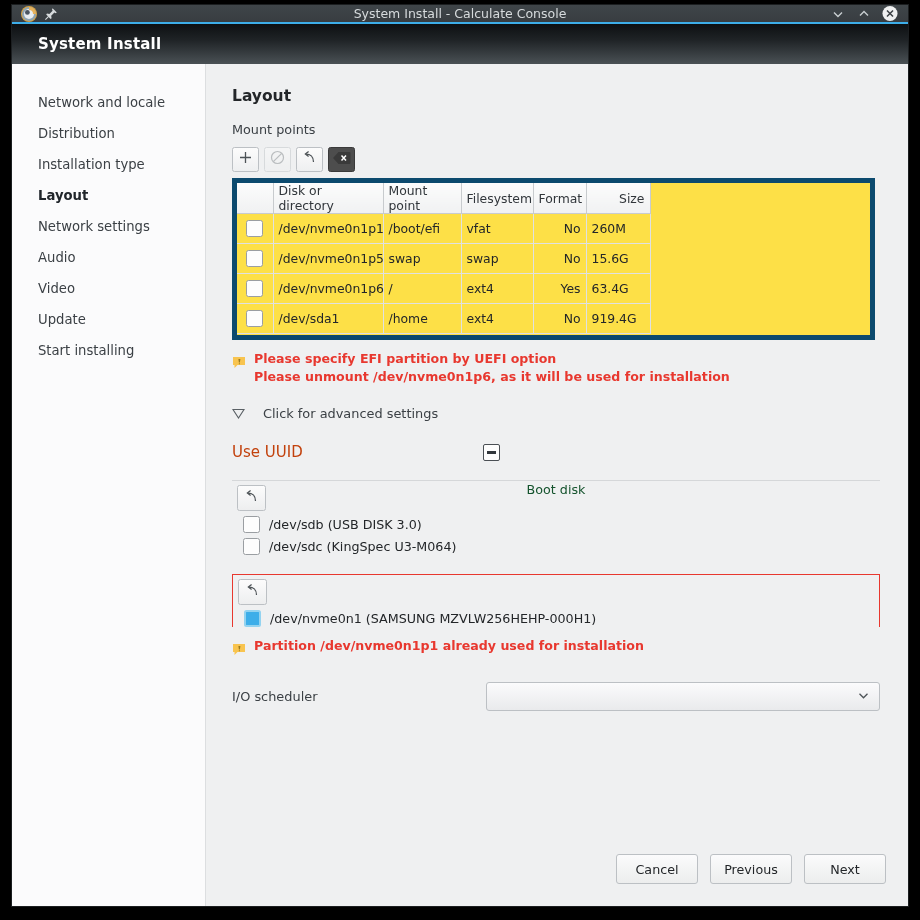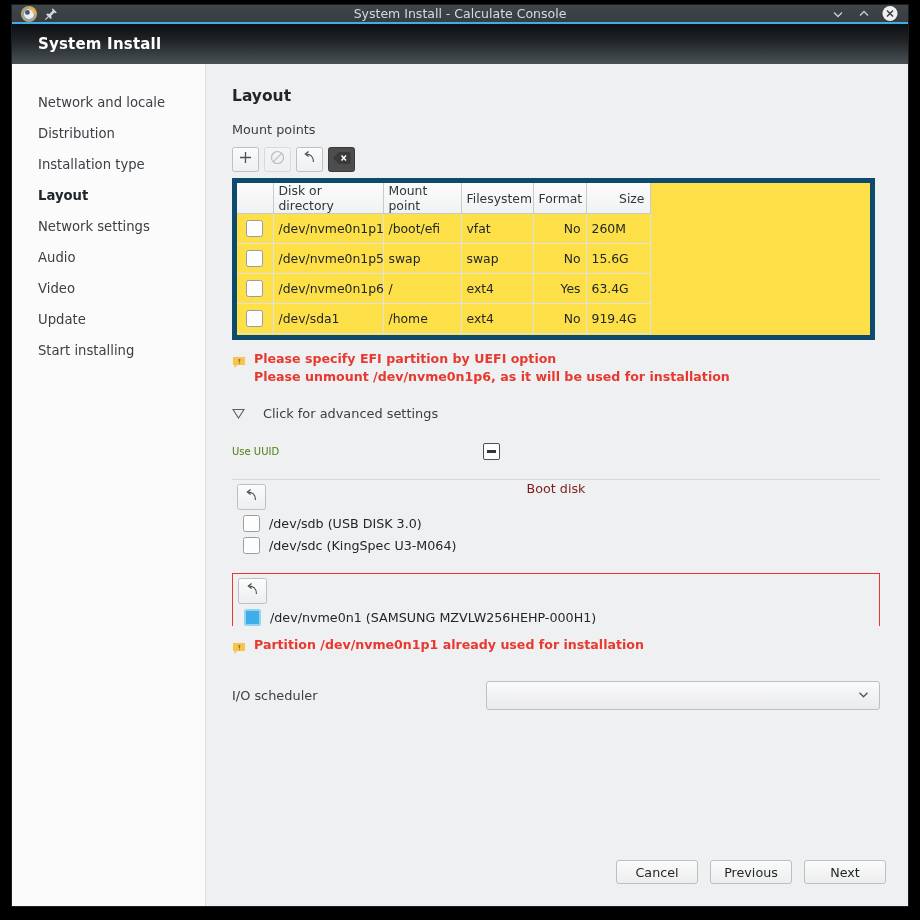--- a/index.html
+++ b/index.html
@@ -141,41 +141,41 @@
   .msg-text { color: #e8382f; font-size: 12.6px; font-weight: bold; }
   .bubble-icon { margin-top: 3px; flex: 0 0 auto; }
 
   .advanced { display: flex; align-items: center; gap: 18px; margin-top: 20px; cursor: default;}
   .adv-text { font-size: 12.9px; color: #3b4045; }
 
   .uuid-row {
     display: flex; align-items: center;
     margin-top: 20px; width: 268px;
   }
-  .uuid-label { font-size: 10px; color: #4d7c0f; }
+  .uuid-label { font-size: 15px; color: #c2410c; }
   .tri-cb {
     margin-left: auto;
     width: 17px; height: 17px;
     border: 1px solid #4a4f54; border-radius: 2px;
     background: #fdfdfd;
     display: flex; align-items: center; justify-content: center;
   }
   .tri-cb i { display:block; width: 9px; height: 3px; background: #31363b; }
 
   
   .group { margin-top: 19px; position: relative; width: 648px; }
   .group .gline {
     border-top: 1px solid #d5d7d9;
     height: 0;
   }
   .group.err { border: 1px solid #e8382f; border-bottom: none; }
   .group.err .gline { border-top: none; }
   .gtitle {
     position: absolute; top: 2px; left: 0; right: 0;
-    text-align: center; font-size: 12.7px; color: #7f1d1d;
+    text-align: center; font-size: 12.7px; color: #14532d;
   }
   .greset {
     position: relative;
     margin: 4px 0 0 5px;
     width: 29px; height: 26px;
     border: 1px solid #bcc0c4; border-radius: 2.5px;
     background: linear-gradient(to bottom,#fcfcfc,#edeeef);
     display: flex; align-items: center; justify-content: center;
     cursor: default;
   }
@@ -198,21 +198,21 @@
   }
   .sched-value { font-size: 12.6px; color: #232629; }
   .sched-arrow { margin-left: auto; }
 
   
   .footer {
     position: absolute; right: 22px; bottom: 22px;
     display: flex; gap: 12px;
   }
   .btn {
-    min-width: 82px; height: 24px;
+    min-width: 82px; height: 30px;
     border: 1px solid #bcc0c4; border-radius: 3px;
     background: linear-gradient(to bottom,#fbfbfc,#eceded);
     font-size: 12.7px; color: #232629;
     display: flex; align-items: center; justify-content: center;
     cursor: default;
   }
 </style>
 </head>
 <body>
 

